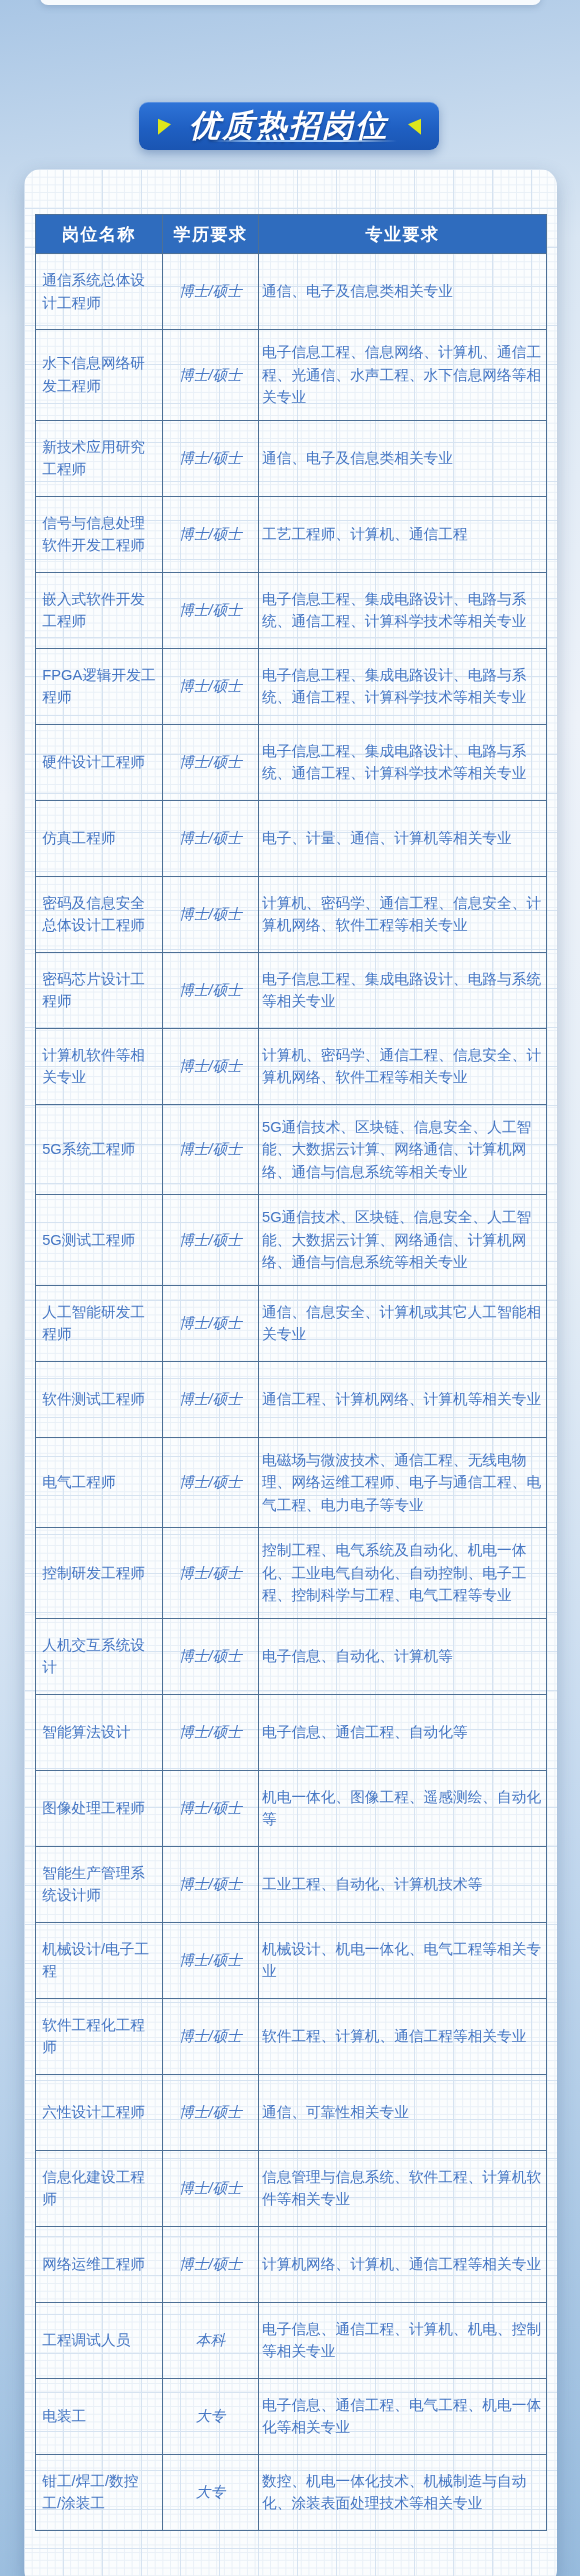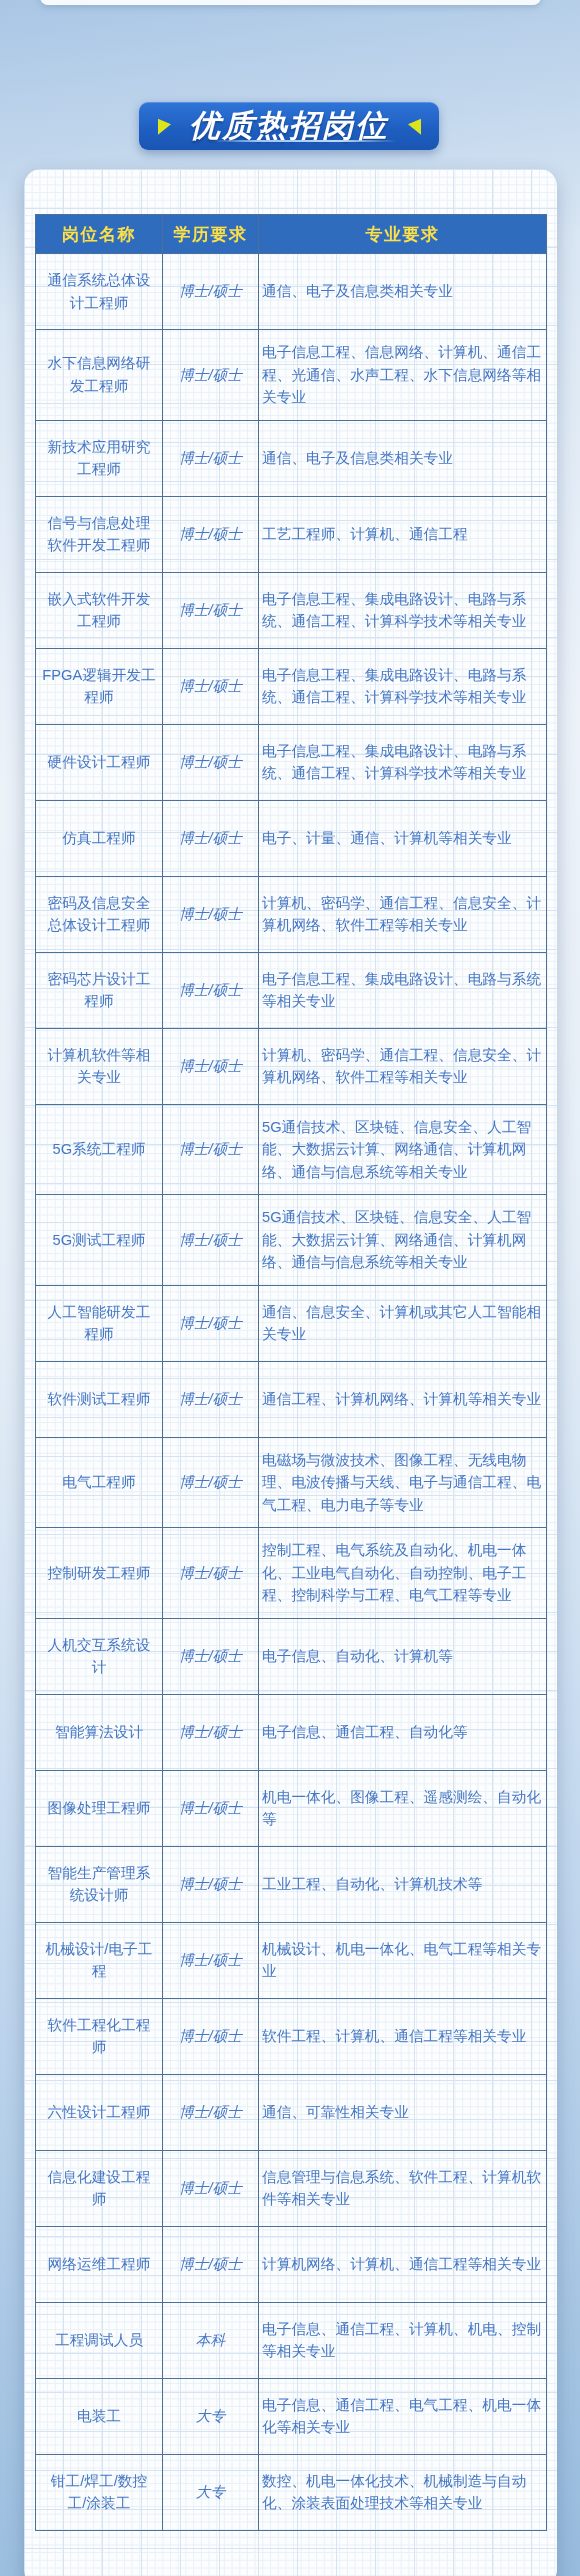--- a/index.html
+++ b/index.html
@@ -62,33 +62,33 @@
     background-size:39px 39px,39px 39px,7.7px 7.7px,7.7px 7.7px;
     box-shadow:0 7.7px 18.6px rgba(60,90,130,.32);
   }
   table{
     width:511px;margin:0 auto;border-collapse:collapse;table-layout:fixed;
     border:1.5px solid var(--table-border,#4d7096);
   }
   col.w1{width:127px;} col.w2{width:96px;} col.w3{width:288px;}
   th{
     background:var(--header-blue,#2f6cbe);
-    color:#fde047;font-size:17px;font-weight:bold;letter-spacing:1.5px;
+    color:#ffffff;font-size:17px;font-weight:bold;letter-spacing:1.5px;
     height:36px;border:1.5px solid var(--table-border,#4d7096);
     border-left:1.5px solid #b9d2ee;
   }
   th:first-child{border-left:1.5px solid var(--table-border,#4d7096);}
   tbody tr{height:76px;}
   td{
     border:1.5px solid var(--table-border,#4d7096);
     color:var(--cell-text-blue,#4677c4);
     font-size:14.7px;line-height:22.5px;vertical-align:middle;
     background:transparent;
   }
-  td.c1{text-align:center;padding:9.3px 6.2px;}
+  td.c1{text-align:left;padding:9.3px 6.2px;}
   td.c2{text-align:center;padding:9.3px 4.6px;white-space:nowrap;font-style:italic;}
   td.c3{text-align:left;padding:11px 3px;}
 </style>
 </head>
 <body>
 
 <div class="prev-card-edge"></div>
 
 <div class="badge">
   <span class="arrow arrow-left"></span>
@@ -197,21 +197,21 @@
 
   <tr>
     <td class="c1">软件测试工程师</td>
     <td class="c2">博士/硕士</td>
     <td class="c3">通信工程、计算机网络、计算机等相关专业</td>
   </tr>
 
   <tr>
     <td class="c1">电气工程师</td>
     <td class="c2">博士/硕士</td>
-    <td class="c3">电磁场与微波技术、图像工程、无线电物理、电波传播与天线、电子与通信工程、电气工程、电力电子等专业</td>
+    <td class="c3">电磁场与微波技术、通信工程、无线电物理、网络运维工程师、电子与通信工程、电气工程、电力电子等专业</td>
   </tr>
 
   <tr>
     <td class="c1">控制研发工程师</td>
     <td class="c2">博士/硕士</td>
     <td class="c3">控制工程、电气系统及自动化、机电一体化、工业电气自动化、自动控制、电子工程、控制科学与工程、电气工程等专业</td>
   </tr>
 
   <tr>
     <td class="c1">人机交互系统设计</td>

